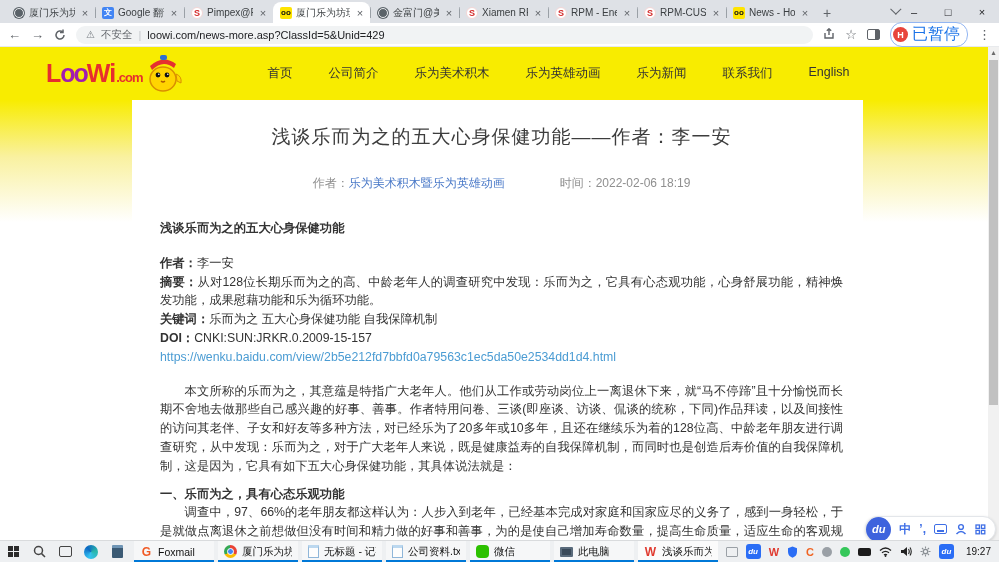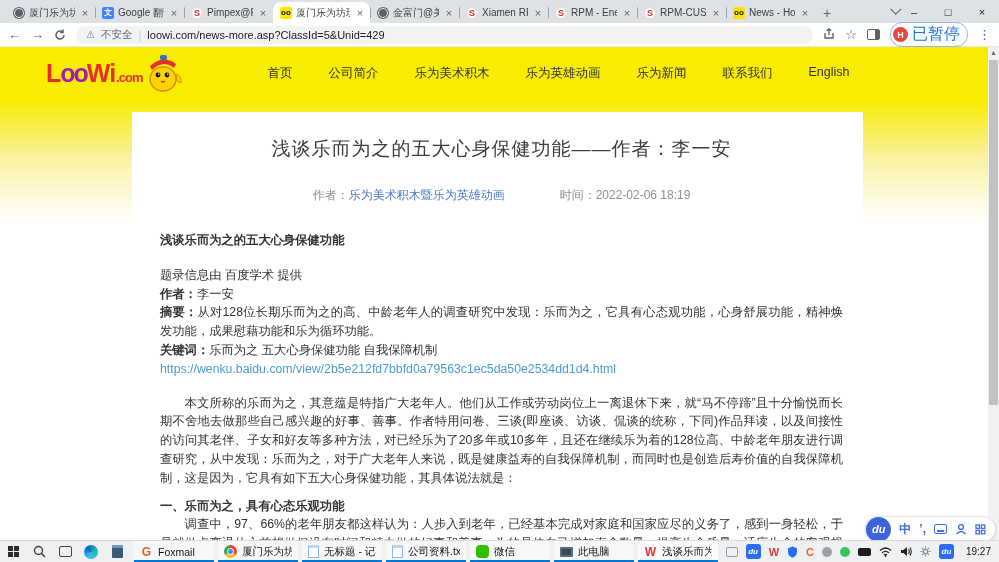--- a/index.html
+++ b/index.html
@@ -49,21 +49,21 @@
   .page { position:absolute; top:47px; left:0; right:0; bottom:22px; overflow:hidden;
           background:linear-gradient(180deg,#f8ec00 0px,#f8ec00 53px,#f9f1a0 110px,#ffffff 175px); }
   .header-band { position:absolute; top:0; left:0; right:11px; height:53px; background:#f8ec00; display:flex; align-items:center; }
   .logo { display:flex; align-items:center; margin-left:46px; }
   .logo-word { font-weight:900; font-size:25px; color:#e62e2e; letter-spacing:-1px; display:flex; align-items:baseline; }
   .logo-eyes { color:#a21caf; letter-spacing:-2px; }
   .logo-suffix { font-size:13px; color:#e62e2e; font-weight:900; margin-left:1px; }
   .mainnav { display:flex; gap:36px; margin-left:81px; font-size:12.5px; color:#333; }
   .mainnav span { white-space:nowrap; cursor:pointer; }
 
-  .content-col { position:absolute; top:53px; left:132px; width:731px; bottom:0; background:#fff; padding:24px 20px 0 28px; overflow:hidden;margin-top:12px; }
+  .content-col { position:absolute; top:53px; left:132px; width:731px; bottom:0; background:#fff; padding:24px 20px 0 28px; overflow:hidden; }
   .article-title { text-align:center; font-size:19px; color:#3d3d3d; font-weight:500; letter-spacing:1px; }
   .meta-row { margin-top:25px; display:flex; justify-content:center; gap:55px; font-size:12px; color:#8f8f8f; }
   .meta-link { color:#4a79c8; }
   .section-title { margin-top:27px; text-align:center; font-size:12.5px; font-weight:bold; color:#333; }
   .body-txt { font-size:12.3px; line-height:18.8px; color:#333; text-align:justify; }
   .info-block { margin-top:16px; }
   .lbl { font-weight:bold; }
   .doc-link { color:#4b9cd3; word-break:break-all; }
   .para { margin-top:15px; text-indent:2em; }
   .h1line { margin-top:9px; font-weight:bold; }
@@ -240,24 +240,24 @@
       <div class="article-title">浅谈乐而为之的五大心身保健功能——作者：李一安</div>
 
       <div class="meta-row">
         <span><span>作者：</span><a class="meta-link">乐为美术积木暨乐为英雄动画</a></span>
         <span><span>时间：</span><span>2022-02-06 18:19</span></span>
       </div>
 
       <div class="section-title body-txt" style="font-weight:bold">浅谈乐而为之的五大心身保健功能</div>
 
       <div class="info-block body-txt">
-        <div>题录信息由 百度学术 提供</div>
         <div><span class="lbl">作者：</span><span>李一安</span></div>
         <div><span class="lbl">摘要：</span><span>从对128位长期乐而为之的高、中龄老年人的调查研究中发现：乐而为之，它具有心态观功能，心身舒展功能，精神焕发功能，成果慰藉功能和乐为循环功能。</span></div>
         <div><span class="lbl">关键词：</span><span>乐而为之 五大心身保健功能 自我保障机制</span></div>
+        <div><span class="lbl">DOI：</span><span>CNKI:SUN:JRKR.0.2009-15-157</span></div>
         <div><a class="doc-link">https://wenku.baidu.com/view/2b5e212fd7bbfd0a79563c1ec5da50e2534dd1d4.html</a></div>
       </div>
 
       <div class="para body-txt">本文所称的乐而为之，其意蕴是特指广大老年人。他们从工作或劳动岗位上一离退休下来，就“马不停蹄”且十分愉悦而长期不舍地去做那些自己感兴趣的好事、善事。作者特用问卷、三谈(即座谈、访谈、侃谈的统称，下同)作品拜读，以及间接性的访问其老伴、子女和好友等多种方法，对已经乐为了20多年或10多年，且还在继续乐为着的128位高、中龄老年朋友进行调查研究，从中发现：乐而为之，对于广大老年人来说，既是健康益寿的自我保障机制，而同时也是创造后寿价值的自我保障机制，这是因为，它具有如下五大心身保健功能，其具体说法就是：</div>
       <div class="h1line body-txt">一、乐而为之，具有心态乐观功能</div>
       <div class="para2 body-txt">调查中，97、66%的老年朋友都这样认为：人步入到老年，已经基本完成对家庭和国家应尽的义务了，感到一身轻松，于是就做点离退休之前想做但没有时间和精力做的好事和善事，为的是使自己增加寿命数量，提高生命质量，适应生命的客观规律：不日等三餐，晚等一宿；不坐享“清福”，不愧对自我，使后寿之年健康充实，使自己不沦为身边人的包袱，使有生之年增益于家庭，增益于社会，增益于国家，实现自己的“金秋”之梦。广大老年朋友自信怀远的乐观心态，和积极向上的人生态度，大大有利于他们的自身健康建设——现代医学心理学一再证明：乐观开朗的心理状态，能使人体自身的调节，长期保持着有序运行良性循环的良好态势：积极向上的人生态度，能很好地促使肾上腺的分泌，促进新陈代谢，激活细胞因子，使人始终保持旺盛的生命力，延缓衰老的进程。而相反，如果急躁不安，情绪多变，消极郁闷，心态失衡，则会扰乱人体的内环境，引起内分泌失调，带来诸多疾病，尤其会带来心脑血管系统的疾病和罹患癌症，“人为”地缩短寿命。</div>
     </div>
 
     <div class="scrollbar">
       <span class="scroll-arrow">▴</span>

